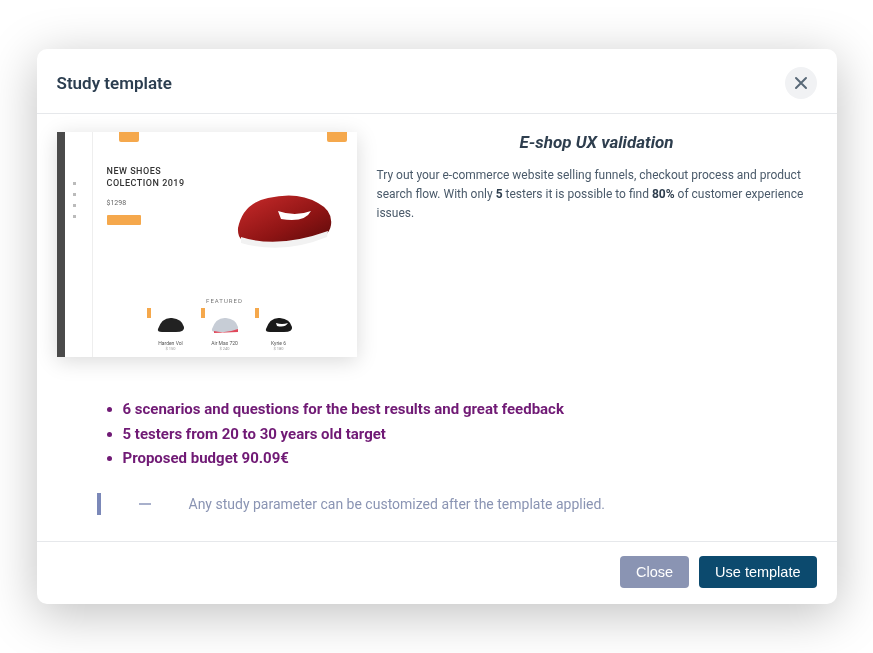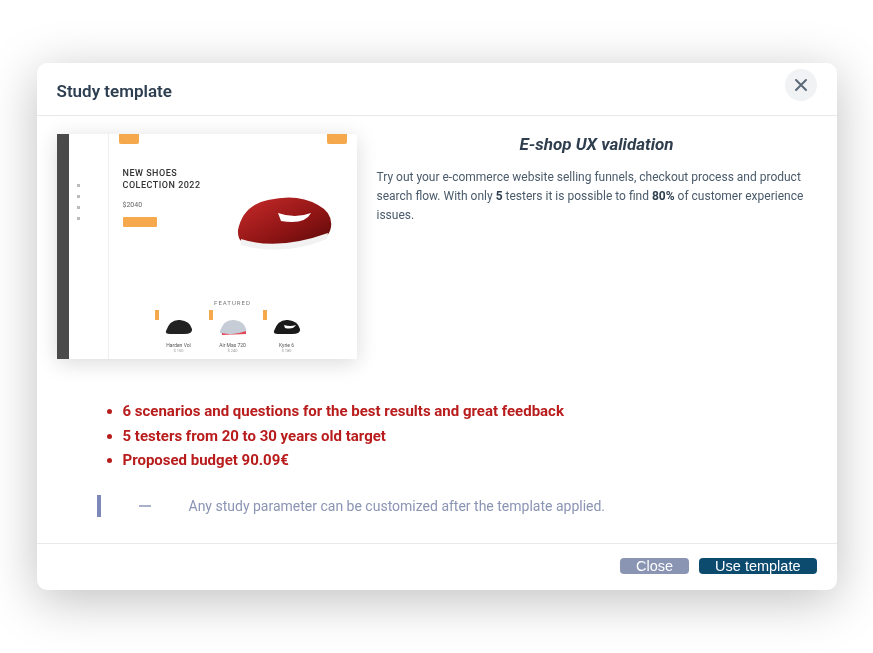--- a/index.html
+++ b/index.html
@@ -16,24 +16,24 @@
     .modal {
       width: 800px;
       background: #fff;
       border-radius: 10px;
       box-shadow: 0 10px 50px rgba(0,0,0,0.25);
       overflow: hidden;
       display: flex;
       flex-direction: column;
     }
     .modal-header {
-      padding: 6px 20px 14px 20px;
+      padding: 18px 20px 14px 20px;
       border-bottom: 1px solid #e6e8eb;
       display: flex;
-      align-items: flex-end;
+      align-items: center;
       justify-content: space-between;
     }
     .modal-title {
       font-size: 17px;
       font-weight: 600;
       color: #2c3e50;
     }
     .close-btn {
       width: 32px; height: 32px;
       border-radius: 50%;
@@ -92,21 +92,21 @@
       top: 0;
       background: #f5a84c;
       color: #fff;
       width: 20px; height: 10px;
       border-radius: 0 0 2px 2px;
     }
     .preview-tab.left { left: 62px; }
     .preview-tab.right { right: 10px; }
     .preview-hero {
       display: flex;
-      gap: 10px;
+      gap: 26px;
       flex: 1;
     }
     .preview-text {
       width: 90px;
       padding-top: 24px;
     }
     .preview-text .line1 {
       font-size: 9px;
       letter-spacing: 0.5px;
       color: #333;
@@ -180,42 +180,42 @@
     }
     .desc p strong { color: #2e3e4e; font-weight: 700; }
     .bullets {
       list-style: disc;
       padding-left: 66px;
       margin-bottom: 22px;
     }
     .bullets li {
       font-size: 15px;
       font-weight: 700;
-      color: #b91c1c;
+      color: #701a75;
       line-height: 1.65;
     }
     .callout {
       display: flex;
       align-items: center;
       margin-left: 40px;
       gap: 38px;
       font-size: 14px;
       color: #8a94b3;
     }
     .callout-bar { width: 4px; height: 22px; background: #7b88b8; }
     .callout-dash { width: 12px; height: 1.5px; background: #a8b0cb; }
     .modal-footer {
       border-top: 1px solid #e6e8eb;
       padding: 14px 20px 16px 20px;
       display: flex;
       justify-content: flex-end;
       gap: 10px;
     }
     .btn {
-      padding: 0 16px;
+      padding: 8px 16px;
       border-radius: 4px;
       font-size: 14.5px;
       font-weight: 500;
       border: none;
       cursor: pointer;
       color: #fff;
     }
     .btn-secondary { background: #8a94b3; }
     .btn-primary { background: #0c4a6e; }
   </style>
@@ -246,22 +246,22 @@
               <span></span>
               <span></span>
               <span></span>
               <span></span>
             </div>
         </div>
         <div class="preview-main">
           <div class="preview-hero">
             <div class="preview-text">
               <div class="line1">NEW SHOES</div>
-              <div class="line1">COLECTION 2022</div>
-              <div class="price">$2040</div>
+              <div class="line1">COLECTION 2019</div>
+              <div class="price">$1298</div>
               <div class="cta"></div>
             </div>
             <div class="preview-shoe">
               <svg width="120" height="90" viewBox="0 0 120 90">
                 <defs>
                   <linearGradient id="redg" x1="0" y1="0" x2="1" y2="1">
                     <stop offset="0%" stop-color="#c92b2b"></stop>
                       <stop offset="60%" stop-color="#8e1414"></stop>
                       <stop offset="100%" stop-color="#5c0a0a"></stop>
                   </linearGradient>

